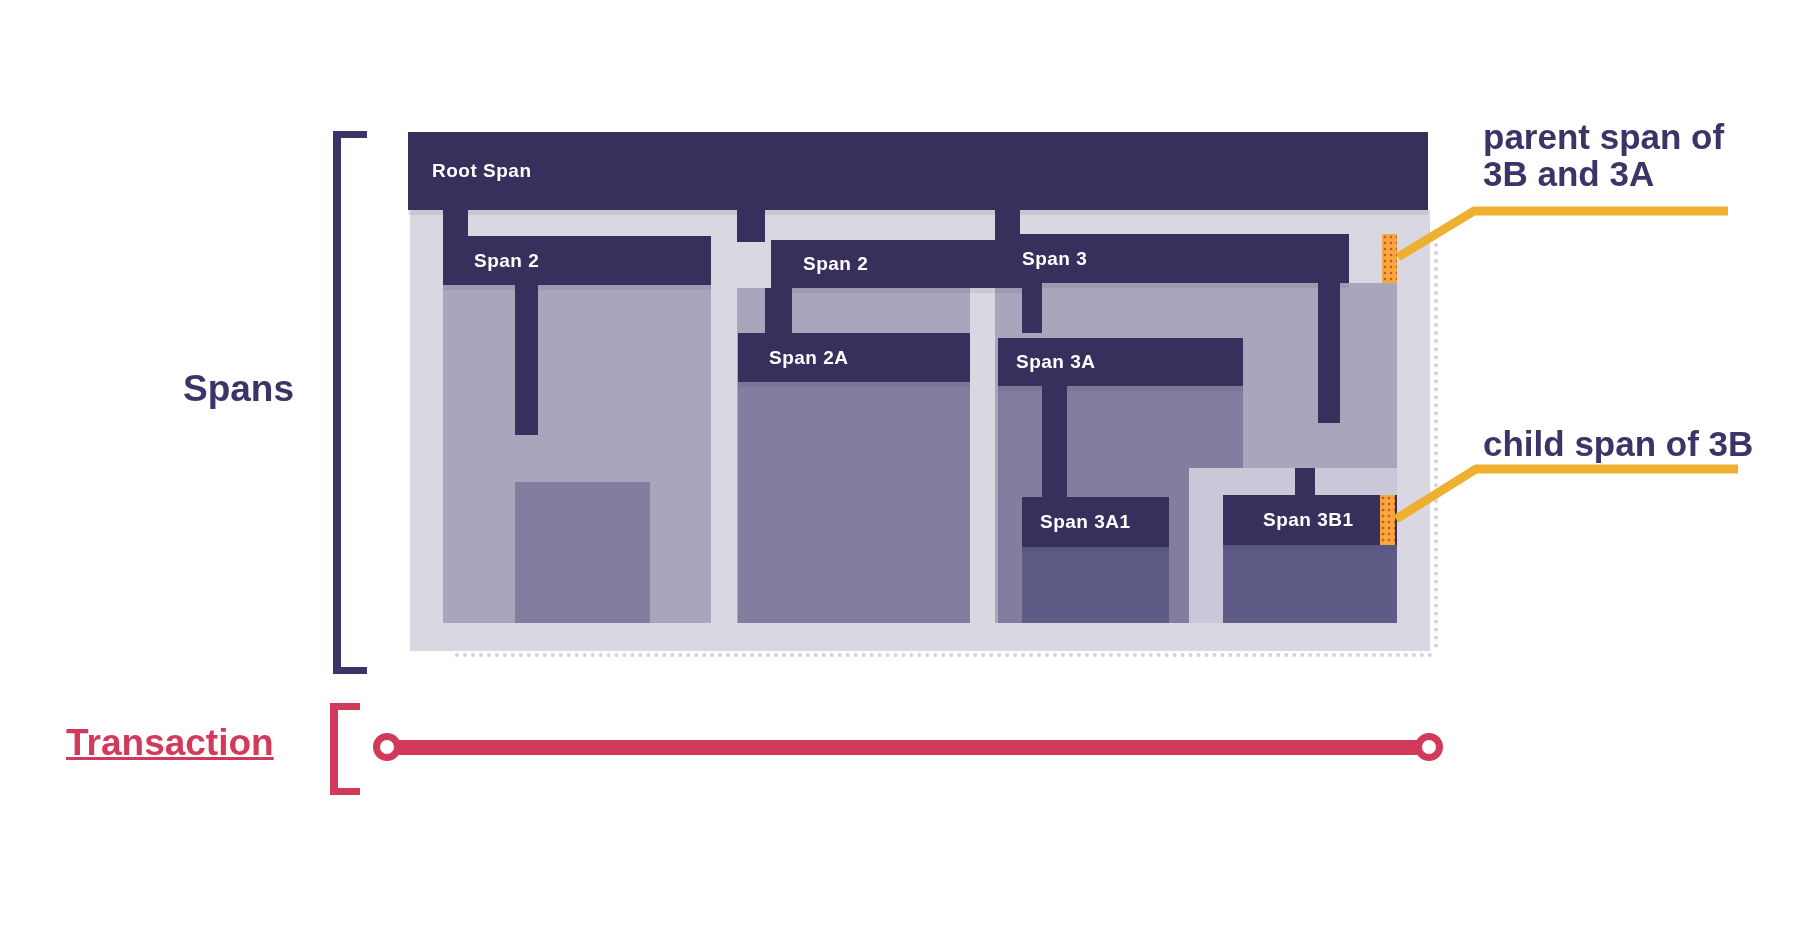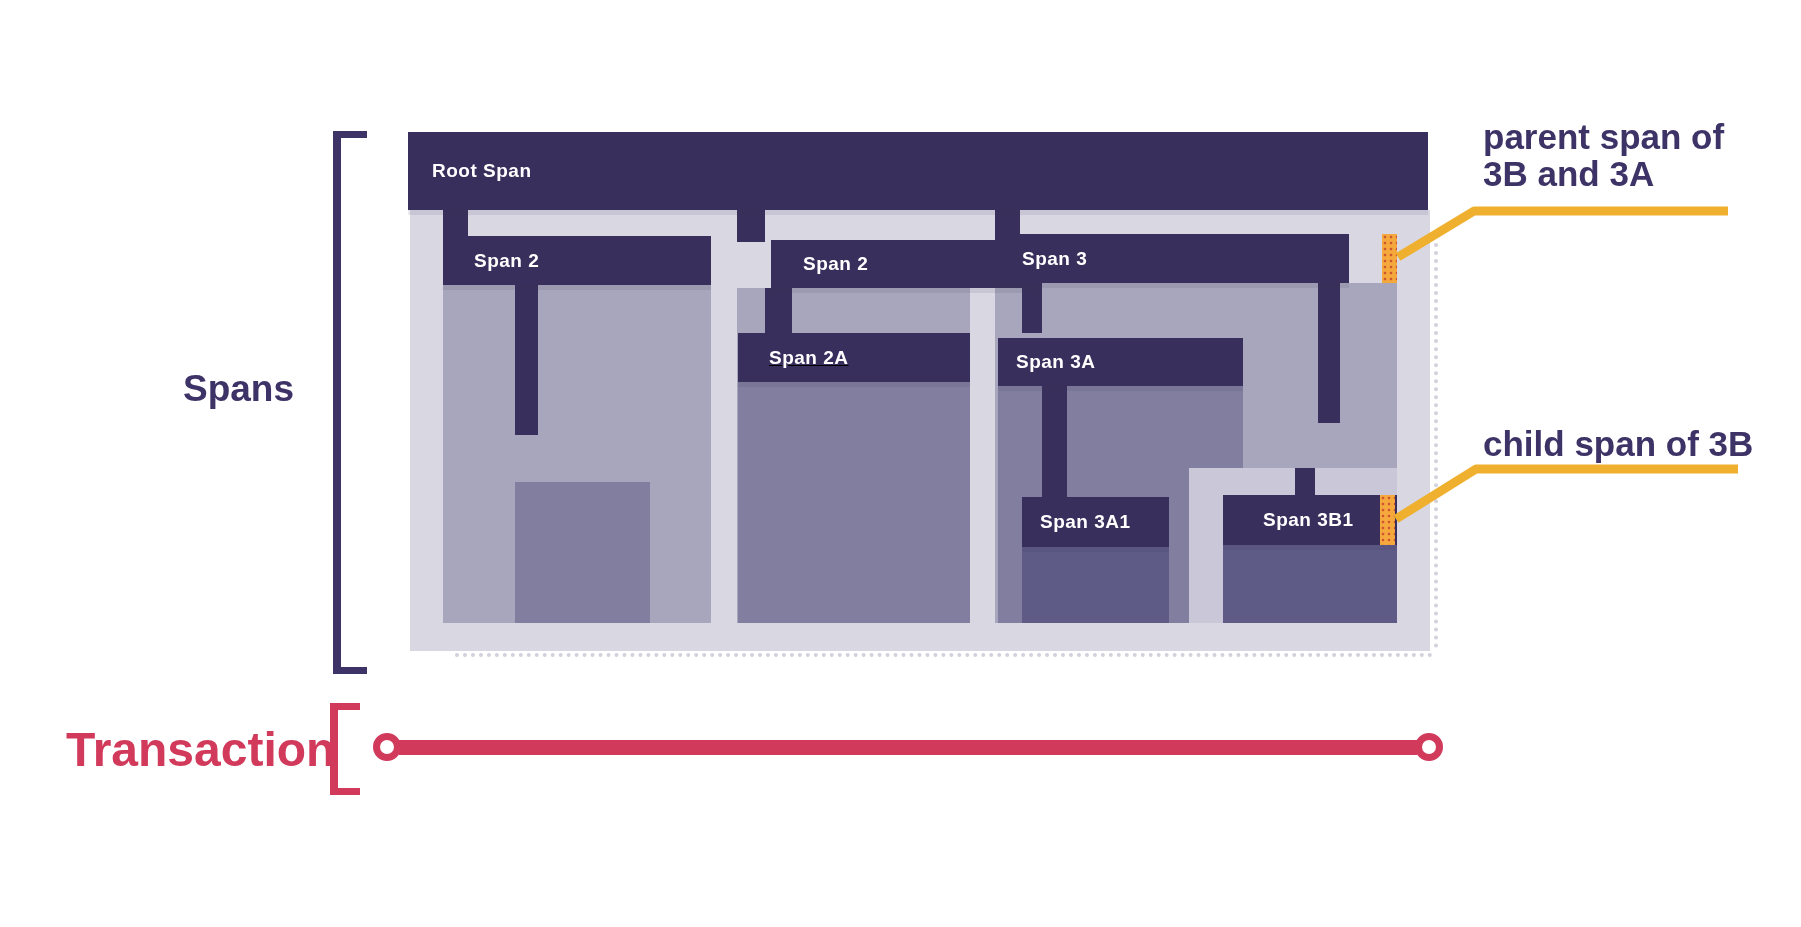--- a/index.html
+++ b/index.html
@@ -36,21 +36,21 @@
     border-bottom:7px solid var(--label_text);
   }
   .bracket-transaction{
     width:22px;height:78px;z-index:5;
     border-left:8px solid var(--transaction);
     border-top:7px solid var(--transaction);
     border-bottom:7px solid var(--transaction);
   }
   
   .side-label{color:var(--label_text);font-weight:bold;font-size:37px;z-index:5;white-space:nowrap;}
-  .side-label.red{color:var(--transaction);font-size:48px;}
+  .side-label.red{color:var(--transaction);font-size:37px;text-decoration:underline;}
   
   .annotation{
     color:var(--label_text);font-weight:bold;font-size:35px;line-height:37px;
     z-index:9;white-space:nowrap;
   }
   
   .t-line{background:var(--transaction);height:15px;z-index:5;}
   .t-ring{
     width:14px;height:14px;border:7px solid var(--transaction);border-radius:50%;
     background:#fff;z-index:6;
@@ -98,21 +98,21 @@
 
   <div class="abs bar" style="left:443px;top:236px;width:268px;height:49px;padding-left:31px;box-sizing:border-box;">
     <span class="bar-label">Span 2</span>
   </div>
   <div class="abs bar" style="left:771px;top:240px;width:267px;height:48px;padding-left:32px;box-sizing:border-box;">
     <span class="bar-label">Span 2</span>
   </div>
   <div class="abs bar" style="left:995px;top:234px;width:354px;height:49px;padding-left:27px;box-sizing:border-box;">
     <span class="bar-label">Span 3</span>
   </div>
-  <div class="abs bar" style="left:738px;top:333px;width:232px;height:49px;padding-left:31px;box-sizing:border-box;text-decoration:underline;">
+  <div class="abs bar" style="left:738px;top:333px;width:232px;height:49px;padding-left:31px;box-sizing:border-box;">
     <span class="bar-label">Span 2A</span>
   </div>
   <div class="abs bar" style="left:998px;top:338px;width:245px;height:48px;padding-left:18px;box-sizing:border-box;">
     <span class="bar-label">Span 3A</span>
   </div>
   <div class="abs bar" style="left:1022px;top:497px;width:147px;height:50px;padding-left:18px;box-sizing:border-box;">
     <span class="bar-label">Span 3A1</span>
   </div>
   <div class="abs bar" style="left:1223px;top:495px;width:174px;height:50px;padding-left:40px;box-sizing:border-box;">
     <span class="bar-label">Span 3B1</span>

